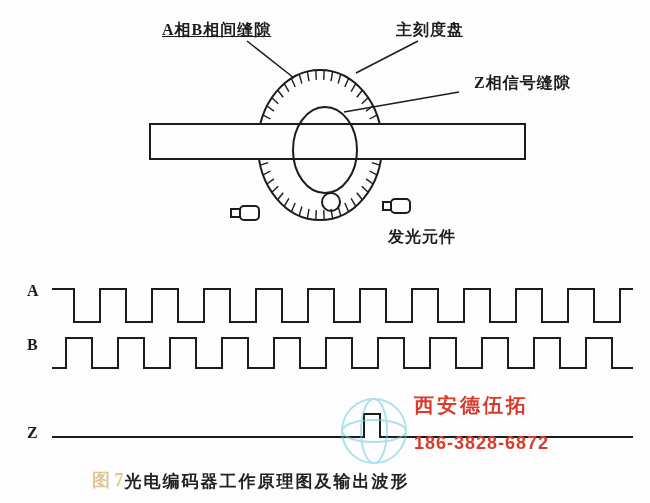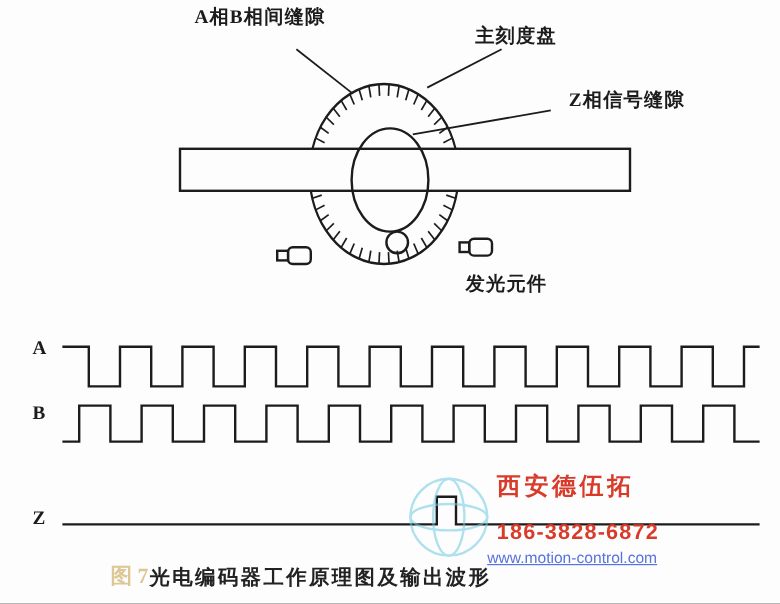--- a/index.html
+++ b/index.html
@@ -123,29 +123,28 @@
         <polyline points="52,437 364,437 364,414 380,414 380,437 633,437" fill="none" stroke="#1c1c1c" stroke-width="2"></polyline>
       </g>
 
     <g id="globe">
       <circle cx="374" cy="431" r="32"></circle>
       <ellipse cx="374" cy="431" rx="13" ry="32"></ellipse>
       <ellipse cx="374" cy="431" rx="32" ry="11"></ellipse>
     </g>
   </svg>
 
-  <div class="lbl" style="left:162px;top:4px;">A相B相间缝隙</div>
+  <div class="lbl" style="left:162px;top:20px;text-decoration:underline;">A相B相间缝隙</div>
   <div class="lbl" style="left:396px;top:20px;">主刻度盘</div>
   <div class="lbl" style="left:462px;top:73px;margin-left:12px;">Z相信号缝隙</div>
   <div class="lbl" style="left:388px;top:227px;">发光元件</div>
 
   <div class="wave-label" style="left:27px;top:282px;">A</div>
   <div class="wave-label" style="left:27px;top:336px;">B</div>
   <div class="wave-label" style="left:27px;top:424px;">Z</div>
 
   <div class="caption-ghost">图 7</div>
   <div class="caption">光电编码器工作原理图及输出波形</div>
 
   <div class="wm-company">西安德伍拓</div>
   <div class="wm-phone">186-3828-6872</div>
-  <div class="wm-url">www.motion-control.com</div>
 
 </div>
 
 </body></html>

